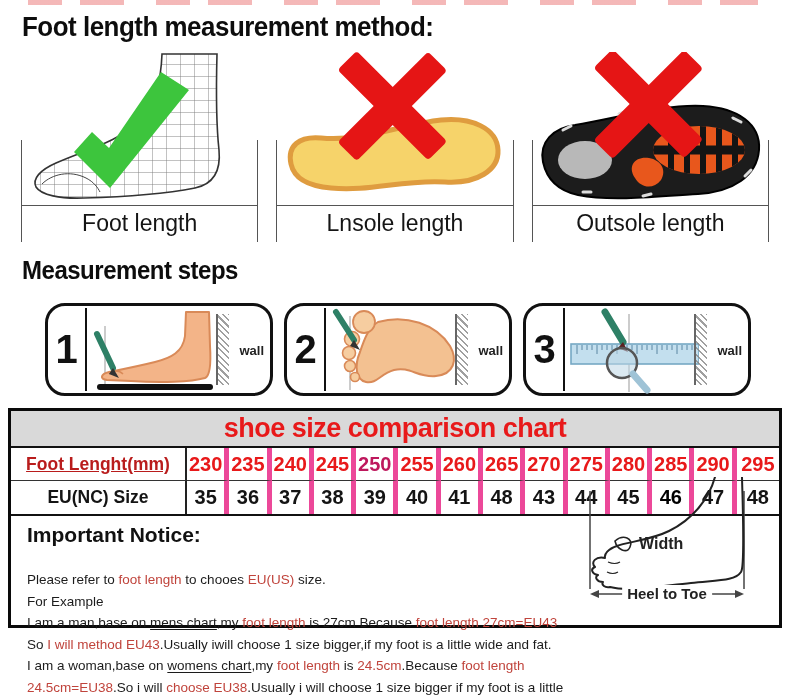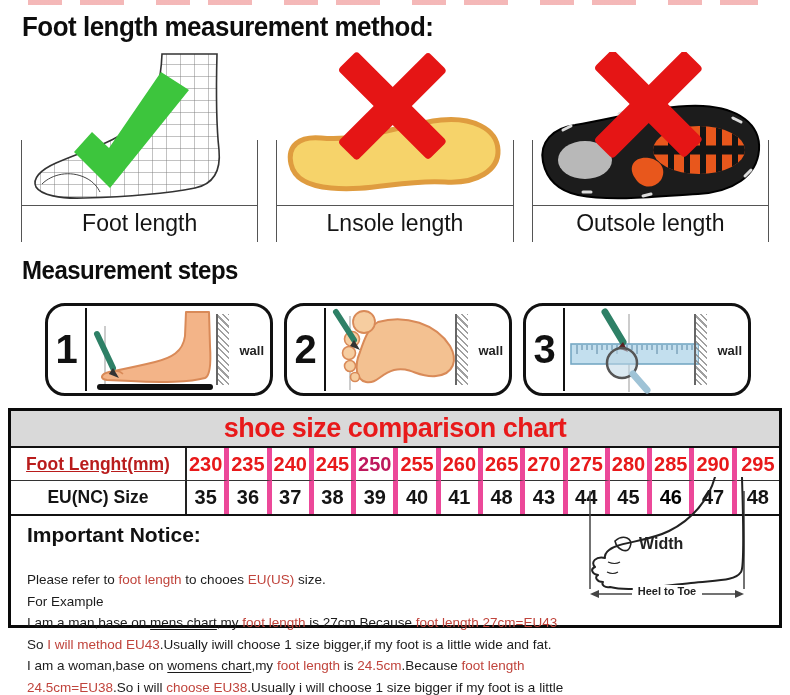--- a/index.html
+++ b/index.html
@@ -61,21 +61,21 @@
   .notice-title { font-size:21px; font-weight:700; color:#111; margin:2px 0 22px; }
   .notice-lines { width:565px; font-size:13.5px; line-height:1.6; color:#1c1c1c; }
   .notice-line { white-space:nowrap; }
   .notice-line .red { color:#c0443c; }
   .notice-line .u { text-decoration:underline; text-underline-offset:2px; }
 
   .foot-diagram { position:absolute; right:22px; bottom:14px; width:180px; height:134px; }
   .foot-diagram svg { position:absolute; top:0; left:0; }
   .fd-width { position:absolute; left:62px; top:58px; font-size:16px; font-weight:700; color:#222; }
   .fd-heeltoe { position:absolute; left:50%; transform:translateX(-50%); top:96px;
-    font-size:11px; font-weight:700; color:#222; background:#fff; padding:0 5px; }
+    font-size:15px; font-weight:700; color:#222; background:#fff; padding:0 5px; }
 </style>
 </head>
 <body>
 
 <div class="sheet">
 
   <div class="top-strip"></div>
 
   <div class="h-method">Foot length measurement method:</div>
 

